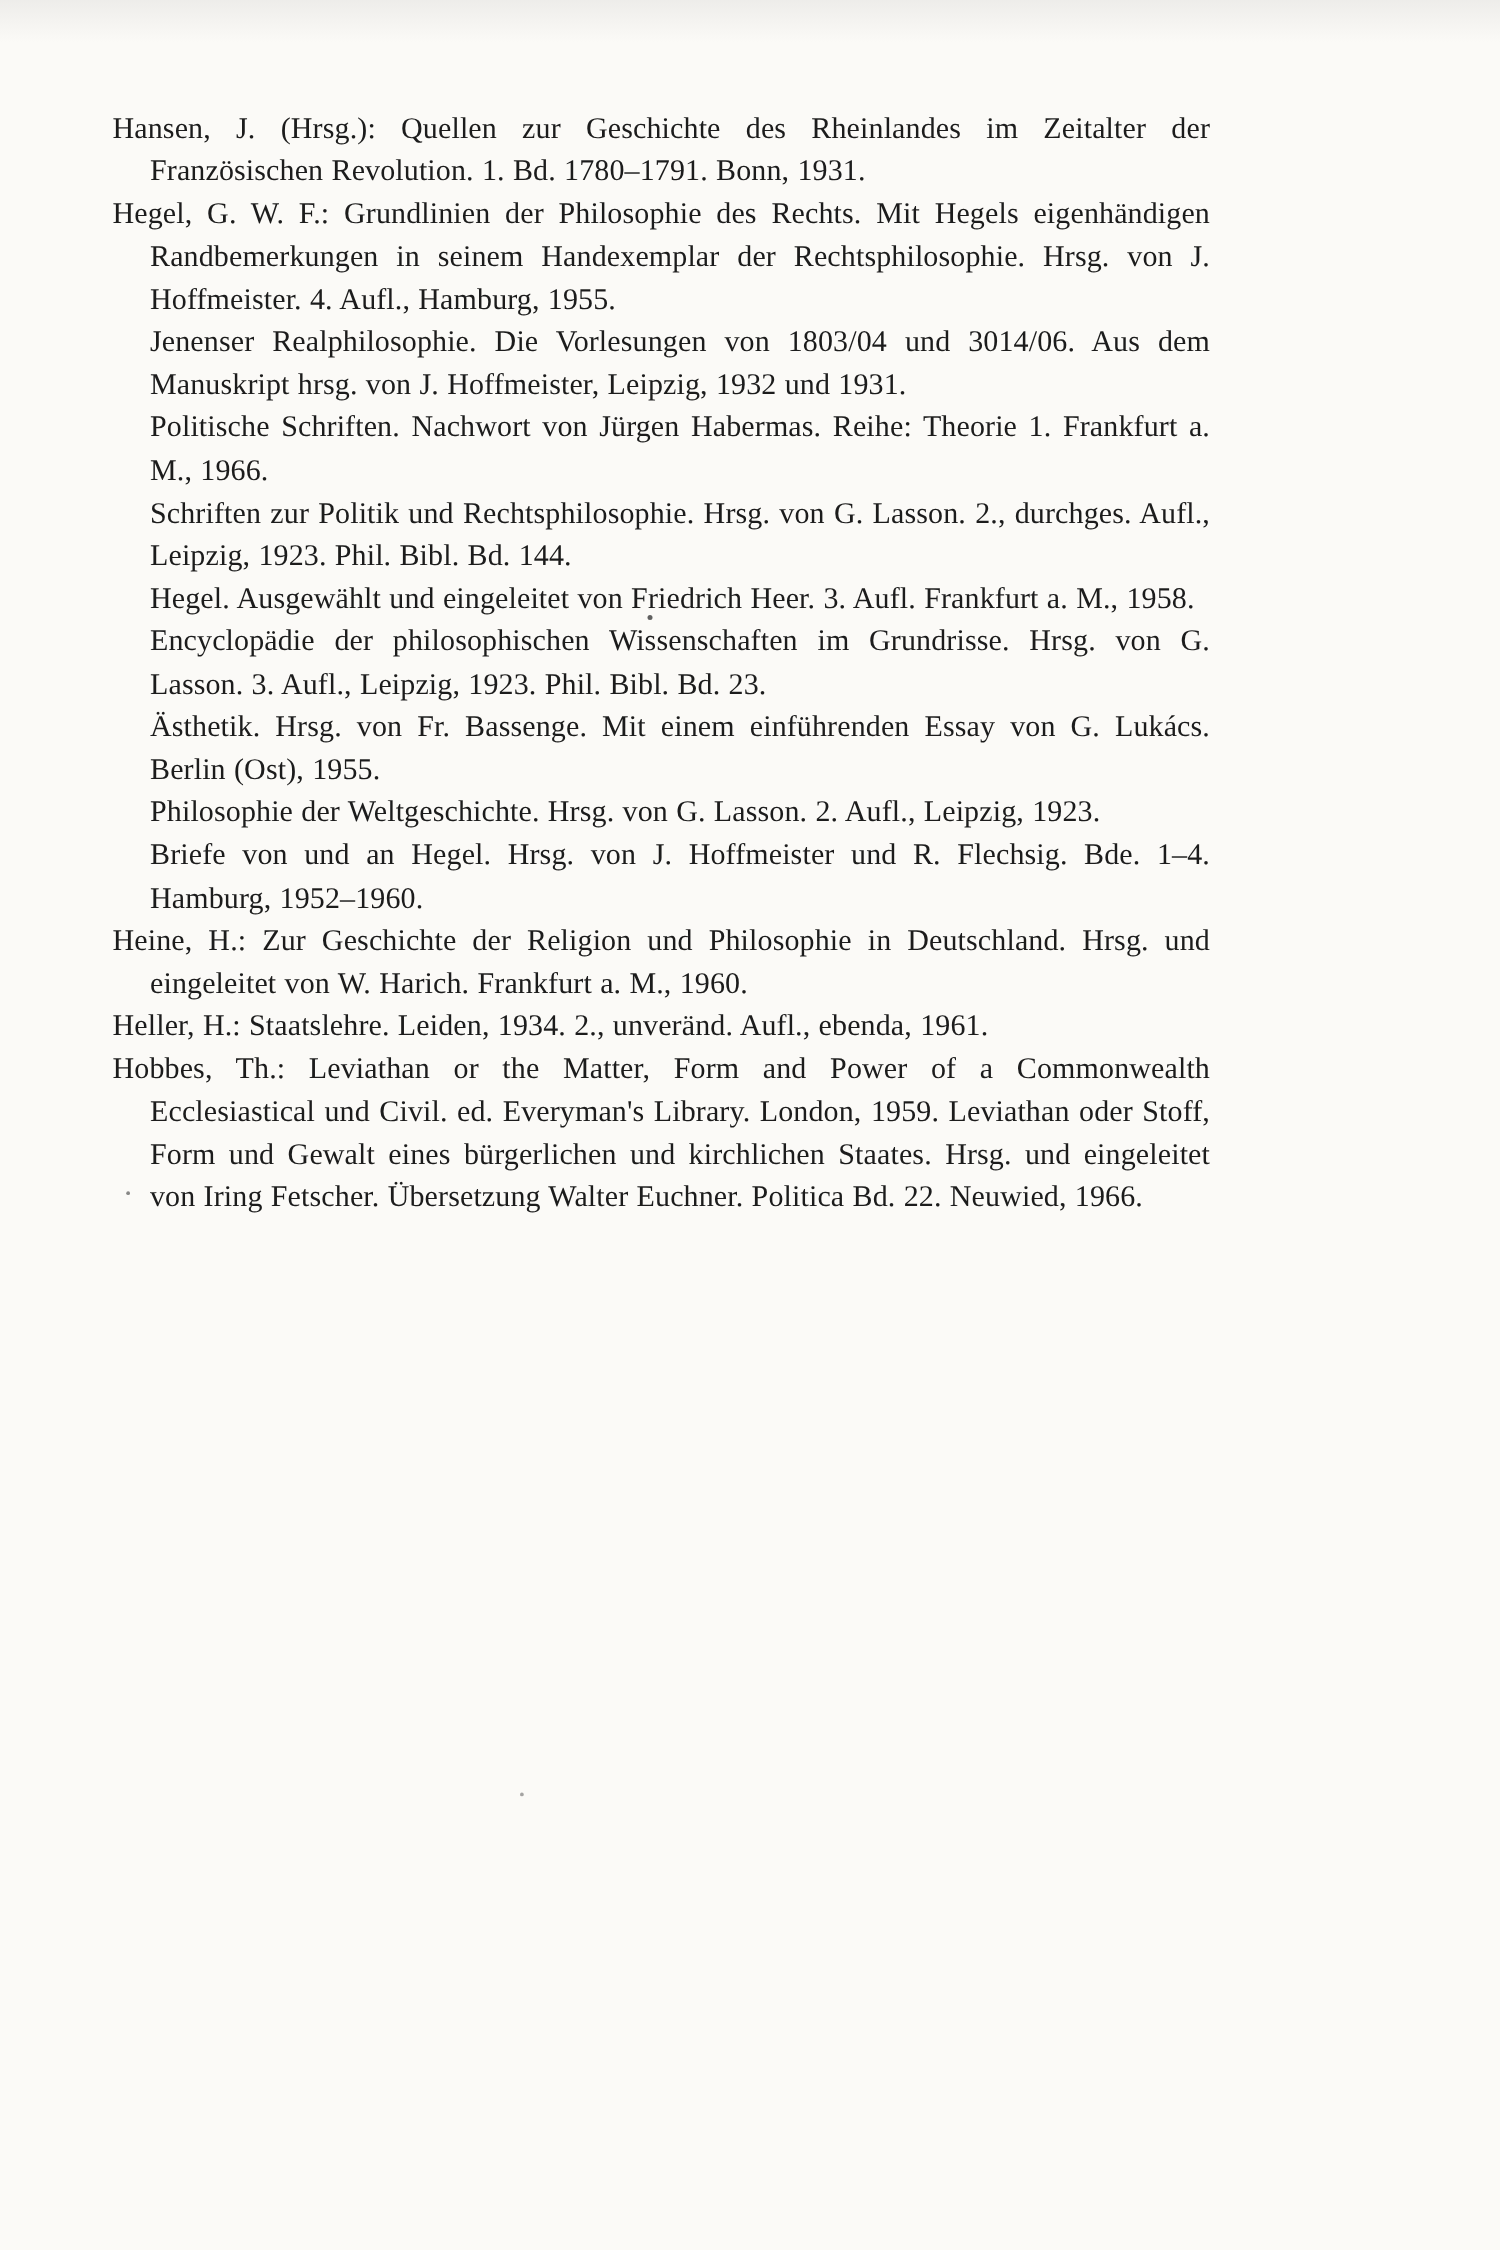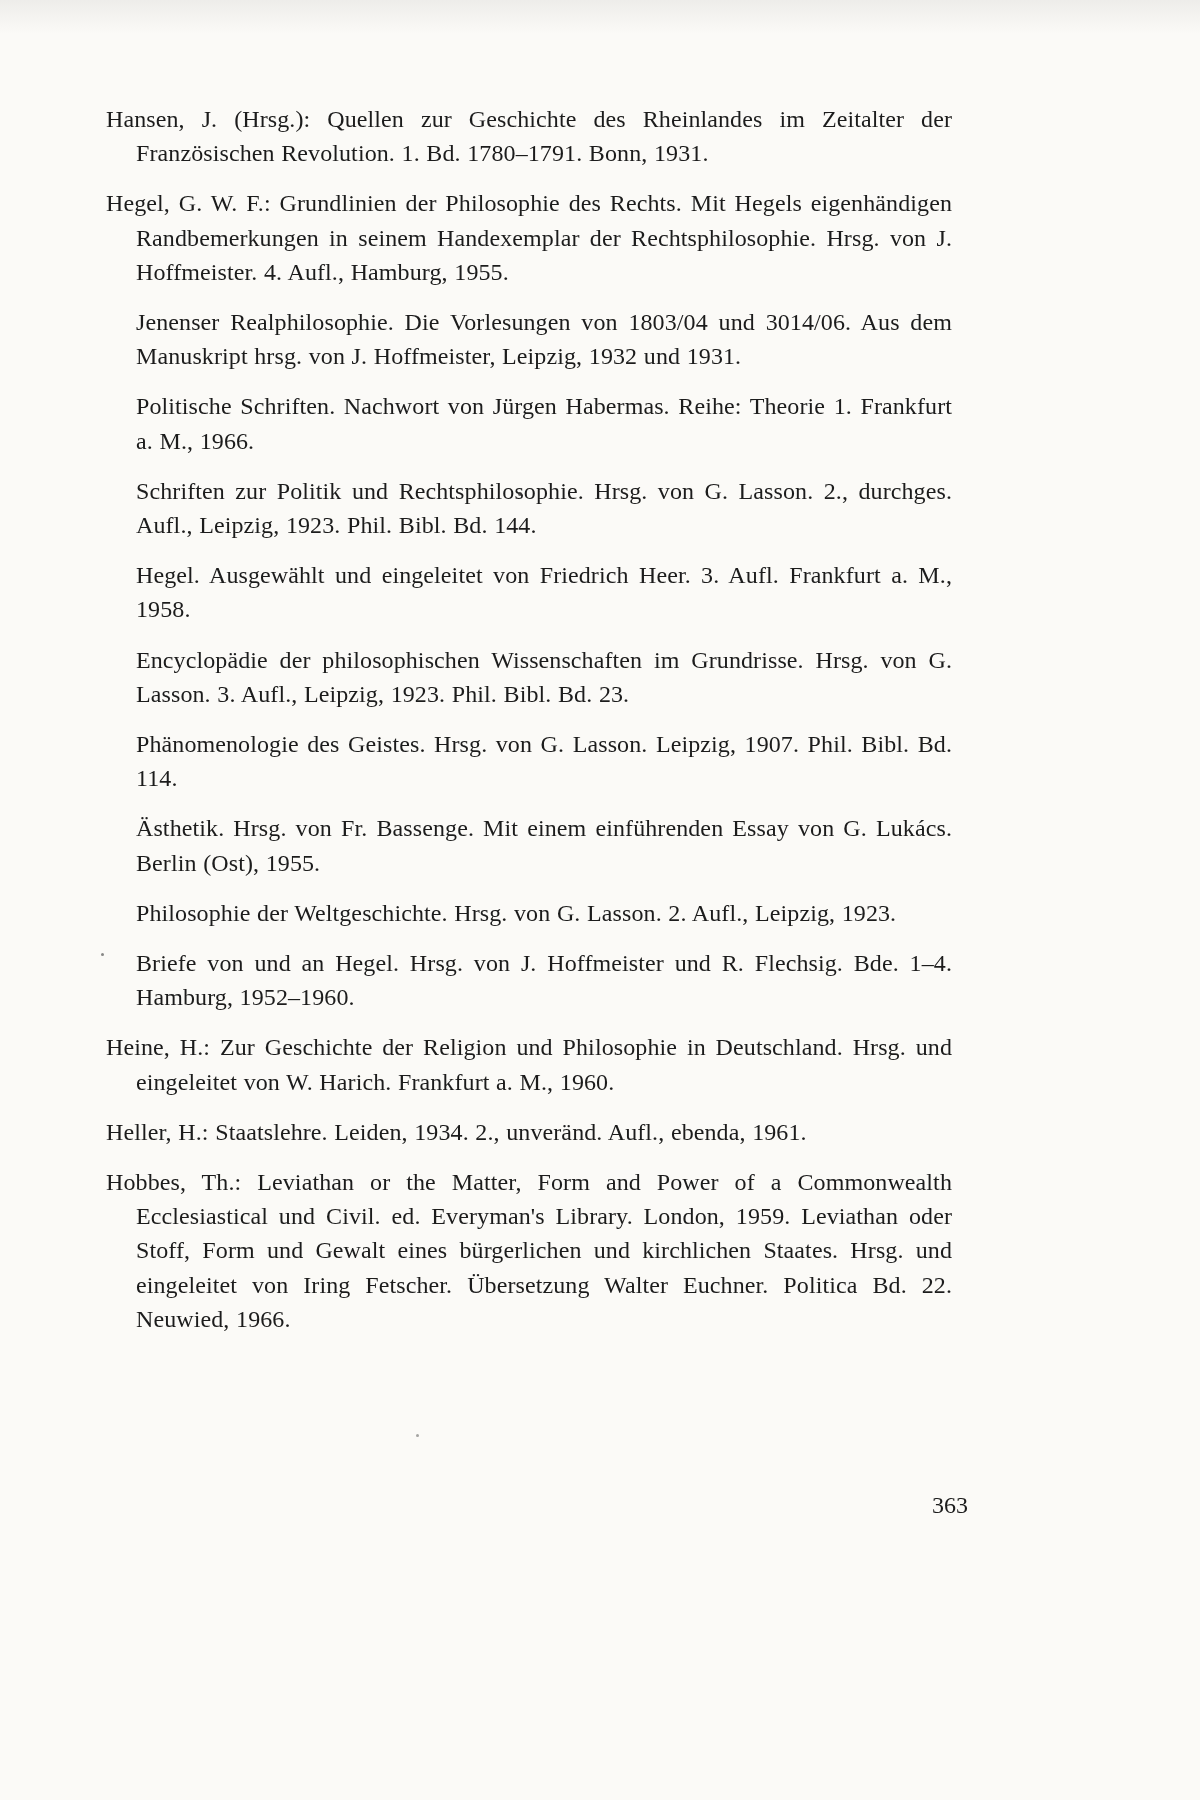--- a/index.html
+++ b/index.html
@@ -22,21 +22,21 @@
     pointer-events:none;
   }
   .page{
     position:absolute;inset:0;
   }
   .text-block{
     position:absolute;
     left:90px;top:86px;width:878px;
   }
   p.entry{
-    margin:16px;
+    margin:0;
     font-size:24px;
     line-height:34.2px;
     text-align:justify;
     letter-spacing:0.1px;
     word-spacing:0.5px;
   }
   
   p.entry.author{
     padding-left:30px;
     text-indent:-30px;
@@ -69,27 +69,25 @@
 
 <div class="page">
   <div class="text-block" id="entries">
       <p class="entry author">Hansen, J. (Hrsg.): Quellen zur Geschichte des Rheinlandes im Zeitalter der Französischen Revolution. 1. Bd. 1780–1791. Bonn, 1931.</p>
       <p class="entry author">Hegel, G. W. F.: Grundlinien der Philosophie des Rechts. Mit Hegels eigenhändigen Randbemerkungen in seinem Handexemplar der Rechtsphilosophie. Hrsg. von J. Hoffmeister. 4. Aufl., Hamburg, 1955.</p>
       <p class="entry work">Jenenser Realphilosophie. Die Vorlesungen von 1803/04 und 3014/06. Aus dem Manuskript hrsg. von J. Hoffmeister, Leipzig, 1932 und 1931.</p>
       <p class="entry work">Politische Schriften. Nachwort von Jürgen Habermas. Reihe: Theorie 1. Frankfurt a. M., 1966.</p>
       <p class="entry work">Schriften zur Politik und Rechtsphilosophie. Hrsg. von G. Lasson. 2., durchges. Aufl., Leipzig, 1923. Phil. Bibl. Bd. 144.</p>
       <p class="entry work">Hegel. Ausgewählt und eingeleitet von Friedrich Heer. 3. Aufl. Frankfurt a. M., 1958.</p>
       <p class="entry work">Encyclopädie der philosophischen Wissenschaften im Grundrisse. Hrsg. von G. Lasson. 3. Aufl., Leipzig, 1923. Phil. Bibl. Bd. 23.</p>
-      <p class="entry work">Phänomenologie des Geistes. Hrsg. von G. Lasson. Leipzig, 1907. Phil. Bibl. Bd. 114.</p>
       <p class="entry work">Ästhetik. Hrsg. von Fr. Bassenge. Mit einem einführenden Essay von G. Lukács. Berlin (Ost), 1955.</p>
       <p class="entry work">Philosophie der Weltgeschichte. Hrsg. von G. Lasson. 2. Aufl., Leipzig, 1923.</p>
       <p class="entry work">Briefe von und an Hegel. Hrsg. von J. Hoffmeister und R. Flechsig. Bde. 1–4. Hamburg, 1952–1960.</p>
       <p class="entry author">Heine, H.: Zur Geschichte der Religion und Philosophie in Deutschland. Hrsg. und eingeleitet von W. Harich. Frankfurt a. M., 1960.</p>
       <p class="entry author">Heller, H.: Staatslehre. Leiden, 1934. 2., unveränd. Aufl., ebenda, 1961.</p>
       <p class="entry author">Hobbes, Th.: Leviathan or the Matter, Form and Power of a Commonwealth Ecclesiastical und Civil. ed. Everyman's Library. London, 1959. Leviathan oder Stoff, Form und Gewalt eines bürgerlichen und kirchlichen Staates. Hrsg. und eingeleitet von Iring Fetscher. Übersetzung Walter Euchner. Politica Bd. 22. Neuwied, 1966.</p>
     </div>
 
   <span class="ink-speck speck-1"></span>
   <span class="ink-speck speck-2"></span>
   <span class="ink-speck speck-3"></span>
 
-  <div class="page-number">363</div>
 </div>
 
 </body></html>

